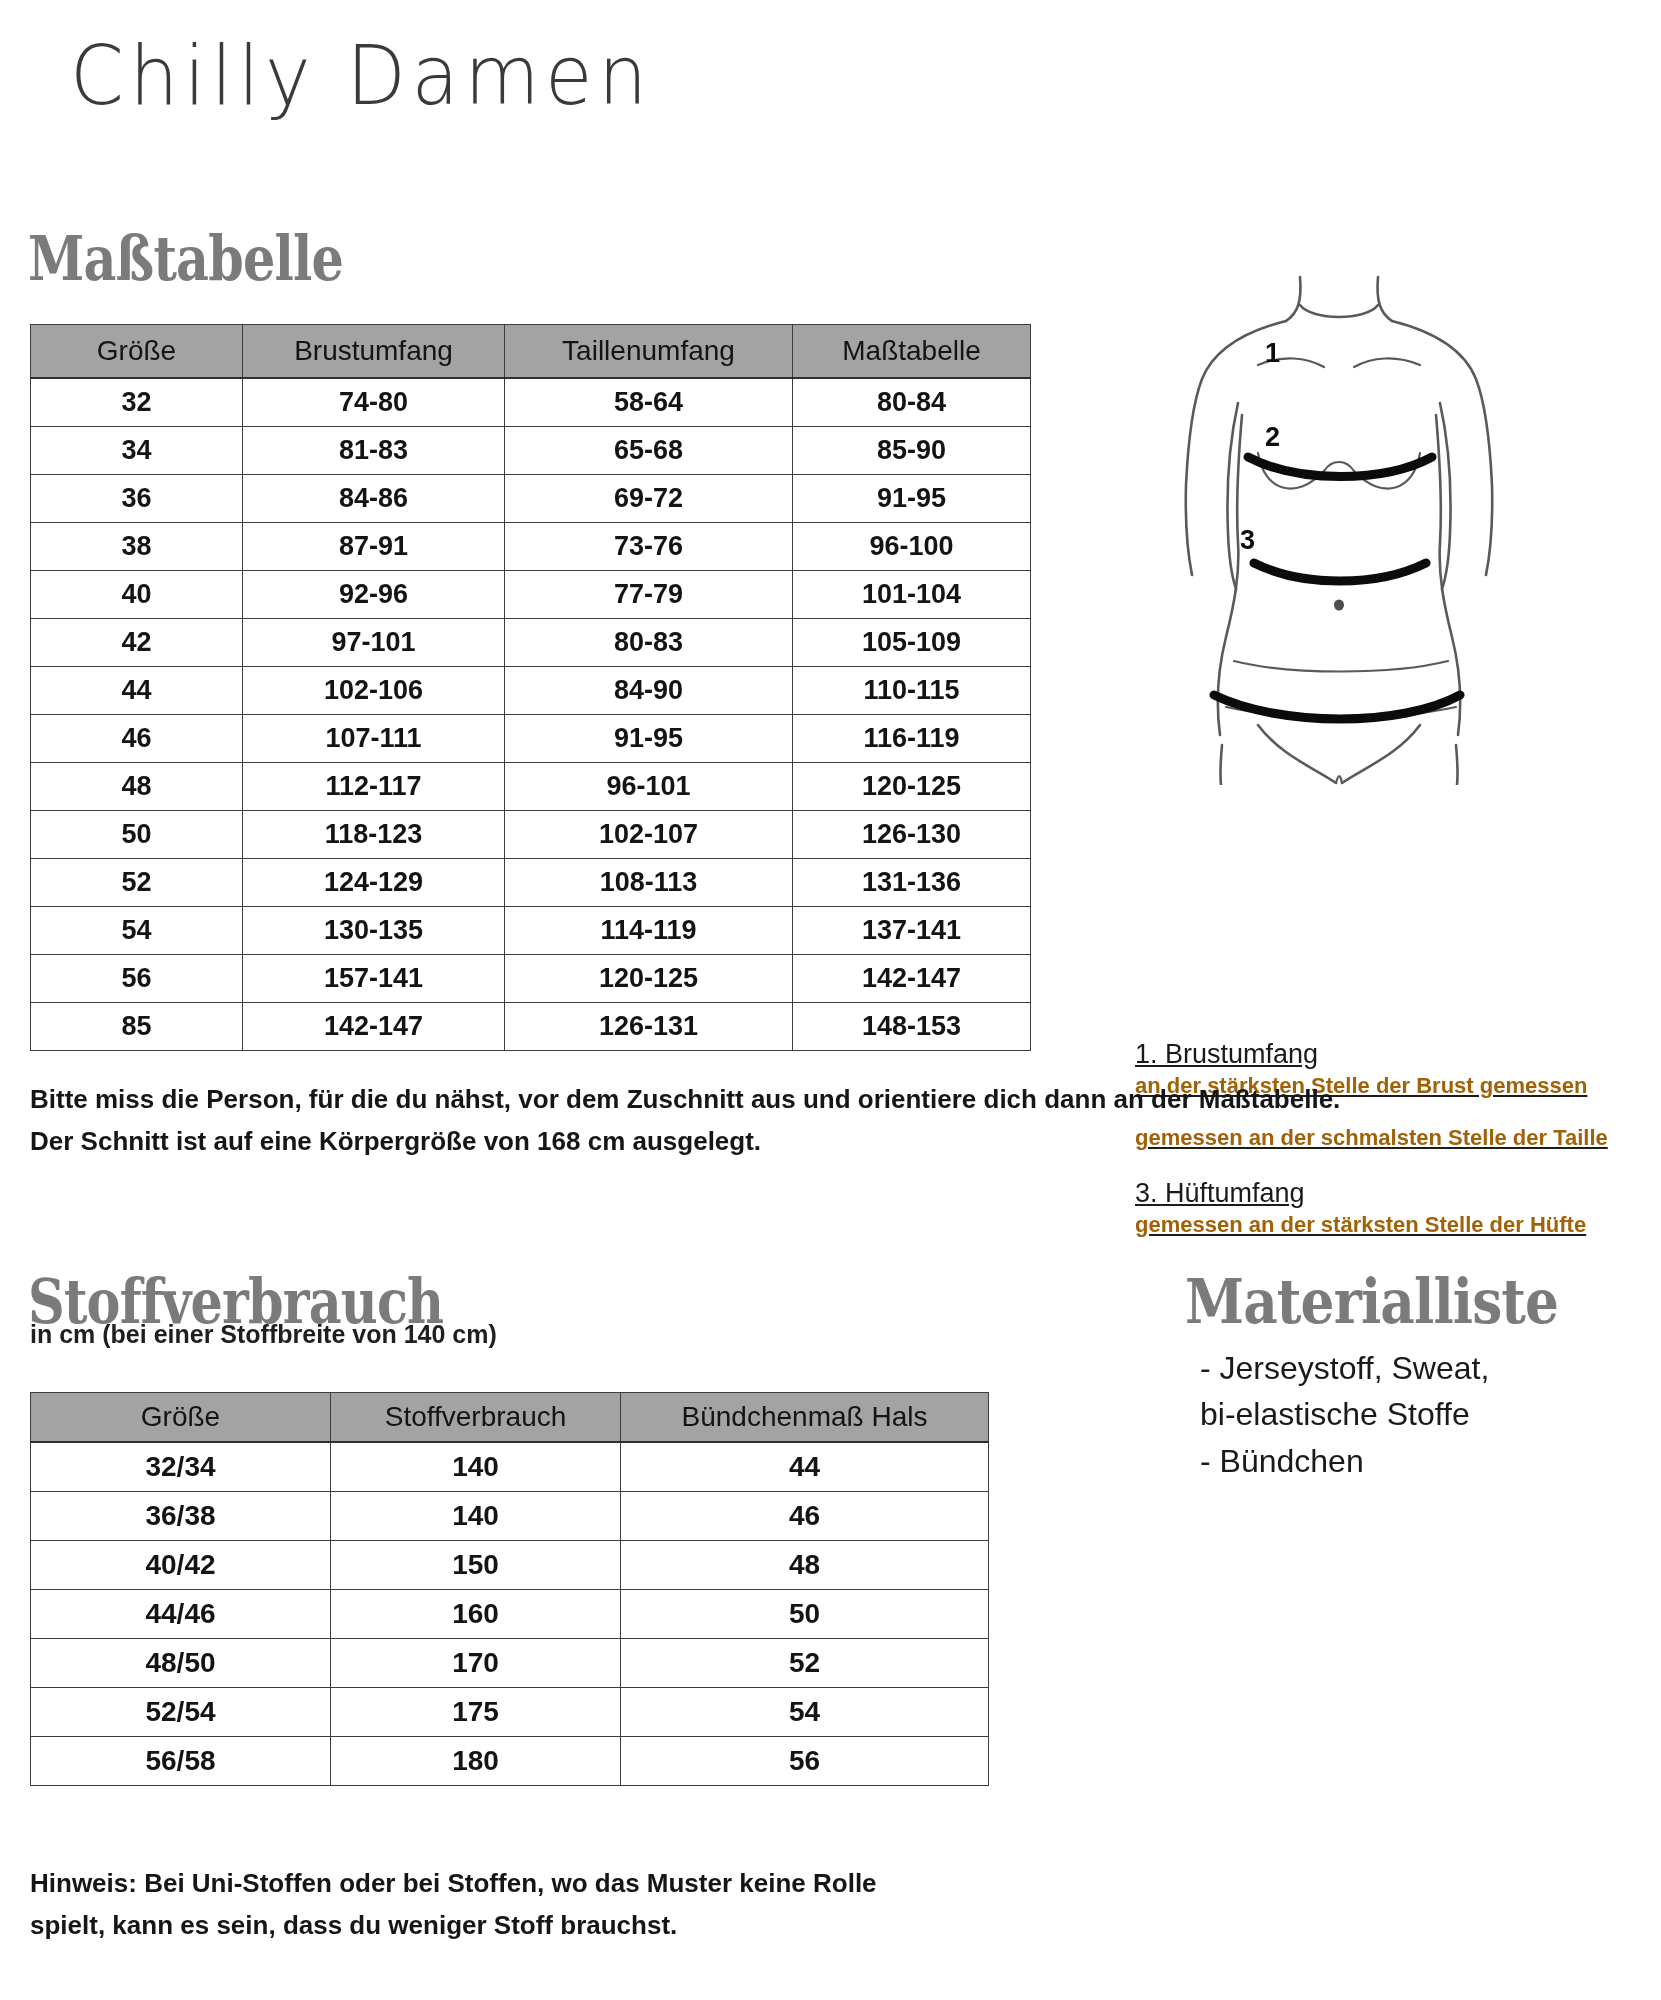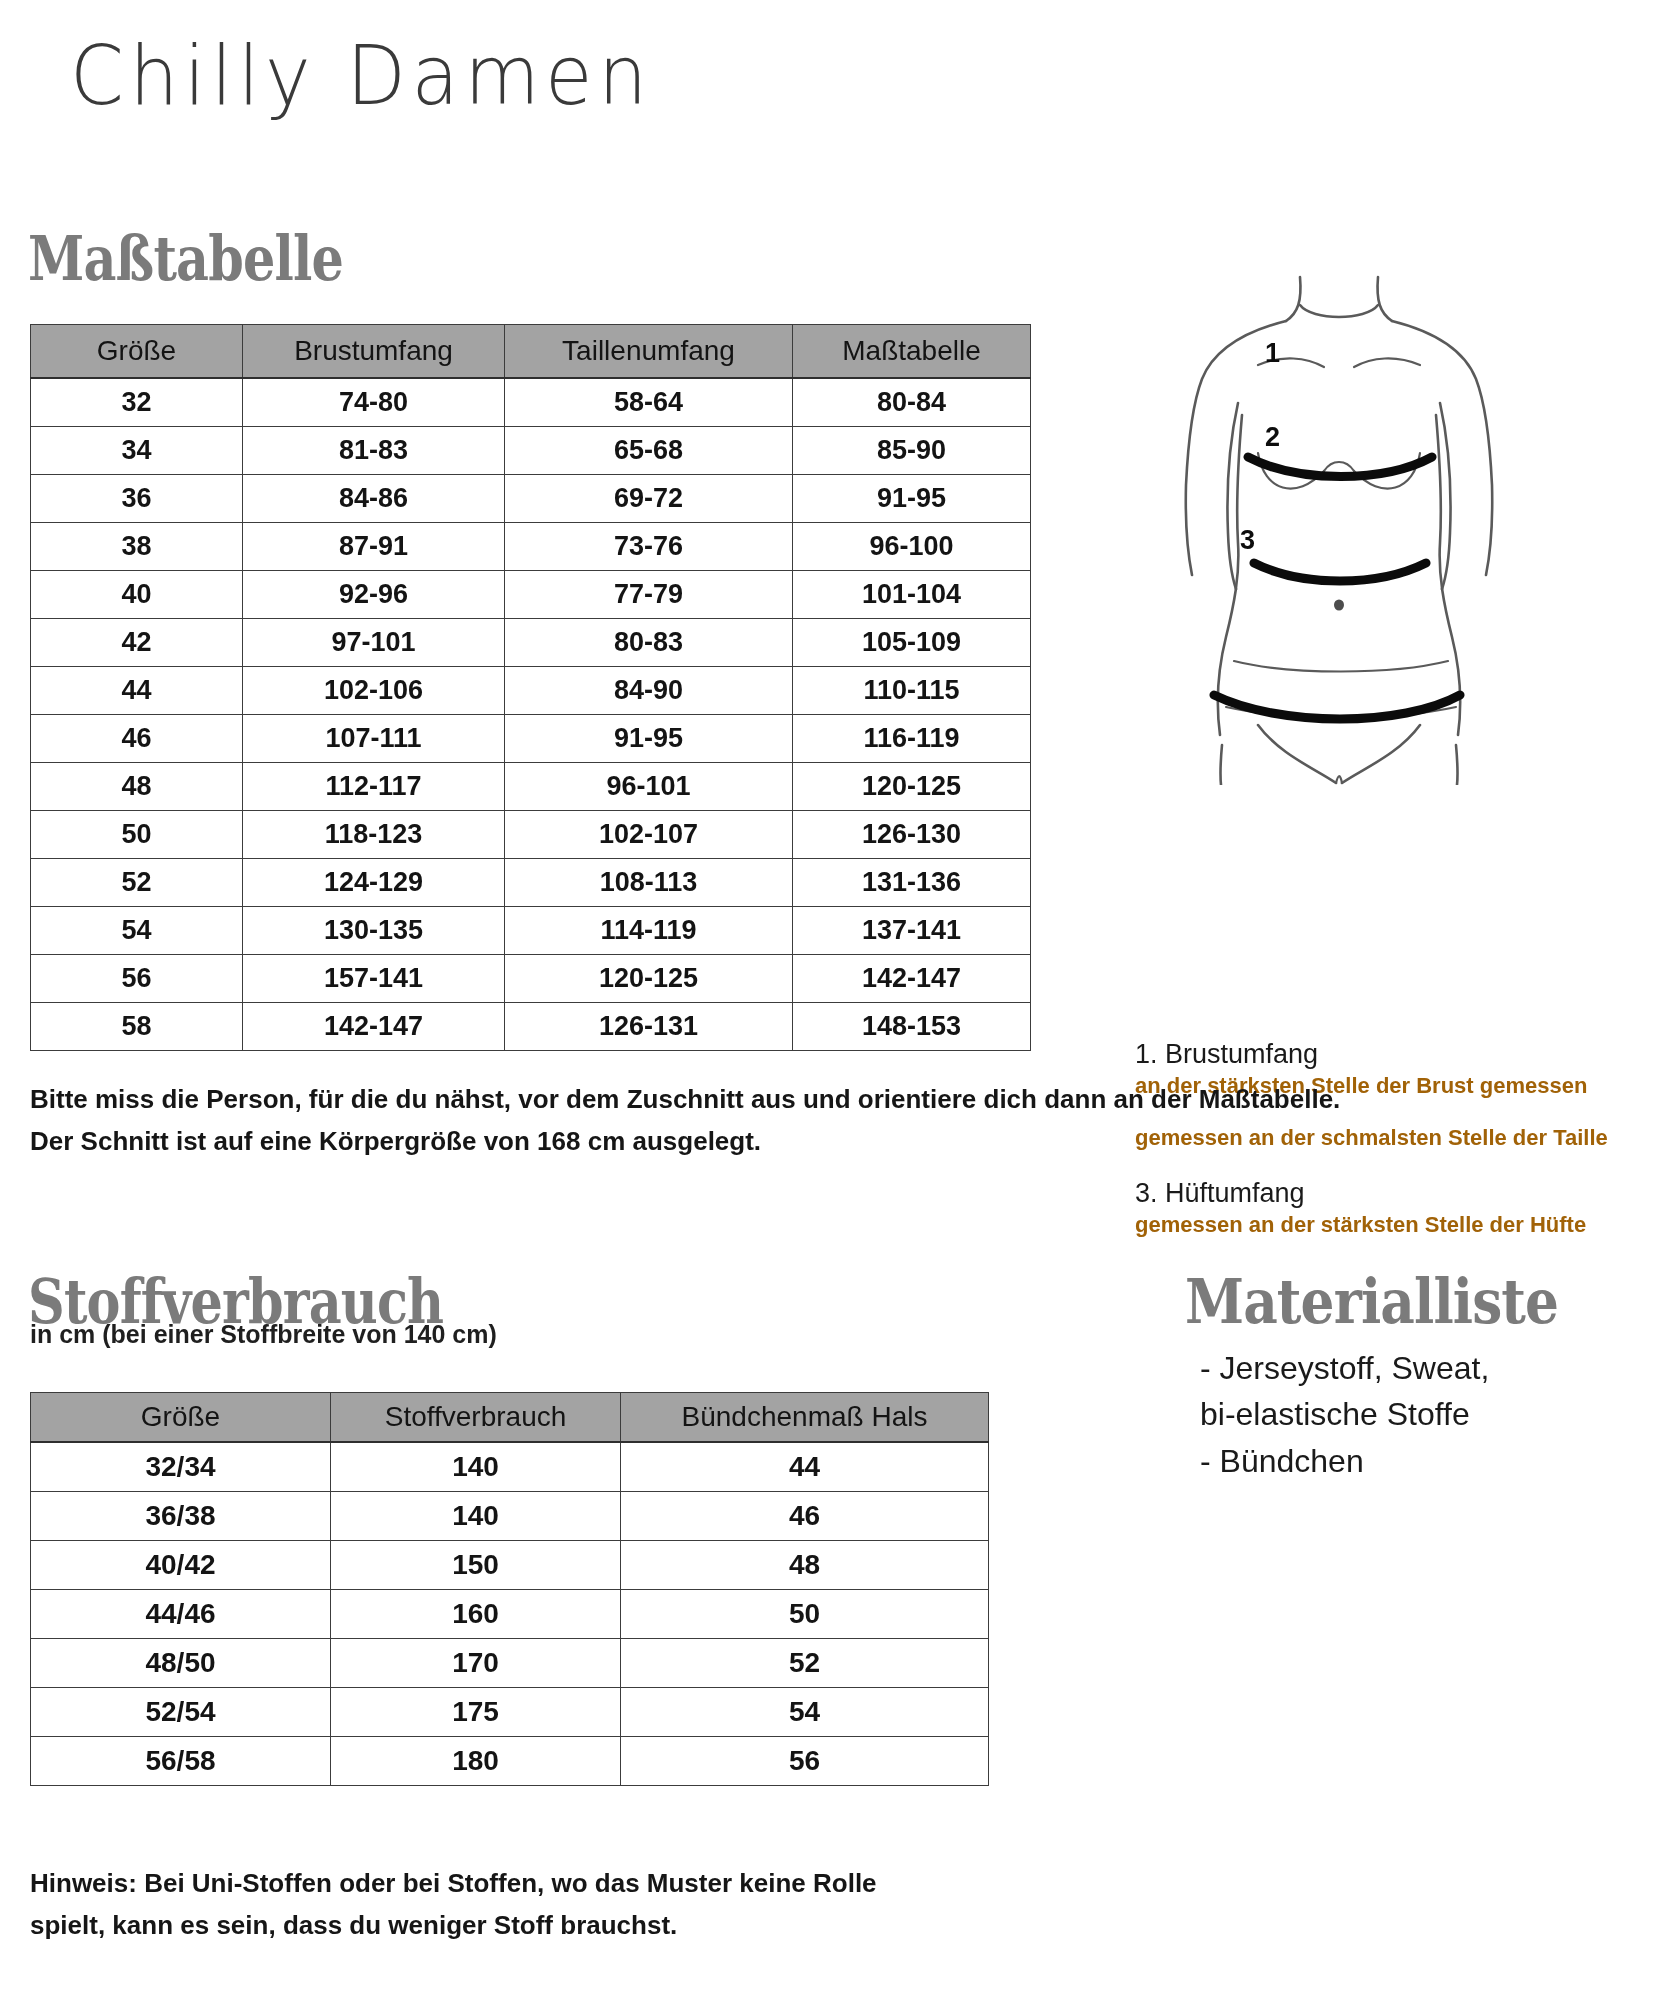--- a/index.html
+++ b/index.html
@@ -92,21 +92,21 @@
     color:#161616;
     line-height:1.62;
     white-space:nowrap;
   }
   #para-measure{left:30px;top:1078px;}
   #para-hinweis{left:30px;top:1862px;white-space:normal;width:860px;}
   #para-hinweis b{font-weight:800;}
 
   
   .legend{position:absolute;left:1135px;top:1038px;width:520px;}
-  .legend-item{margin-bottom:24px;}
+  .legend-item{margin-bottom:24px;text-decoration:underline;}
   .legend-title{
     font-size:27px;font-weight:500;color:#1a1a1a;line-height:1.25;
     white-space:nowrap;
   }
   .legend-desc{
     font-size:22px;font-weight:700;color:#a16207;line-height:1.3;
     white-space:nowrap;
   }
 
   
@@ -224,21 +224,21 @@
           <td>114-119</td>
           <td>137-141</td>
         </tr>
       <tr>
           <td>56</td>
           <td>157-141</td>
           <td>120-125</td>
           <td>142-147</td>
         </tr>
       <tr>
-          <td>58</td>
+          <td>85</td>
           <td>142-147</td>
           <td>126-131</td>
           <td>148-153</td>
         </tr>
     </tbody>
   </table>
 
   <svg id="body-figure" viewBox="0 0 430 510">
     <g fill="none" stroke="#5a5a5a" stroke-width="2.6" stroke-linecap="round" stroke-linejoin="round">
 

